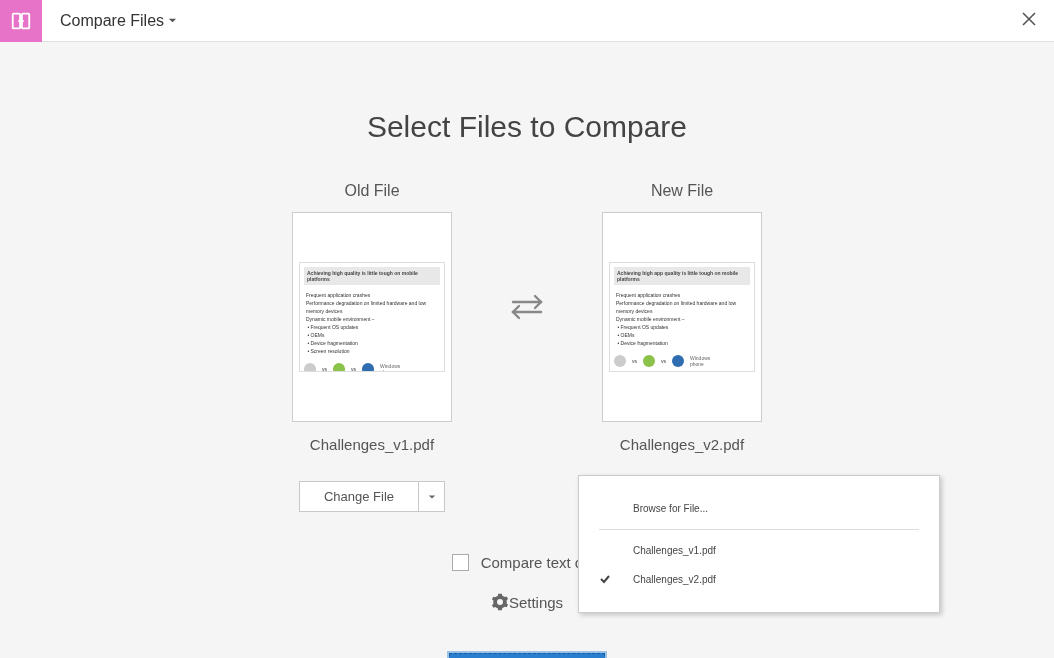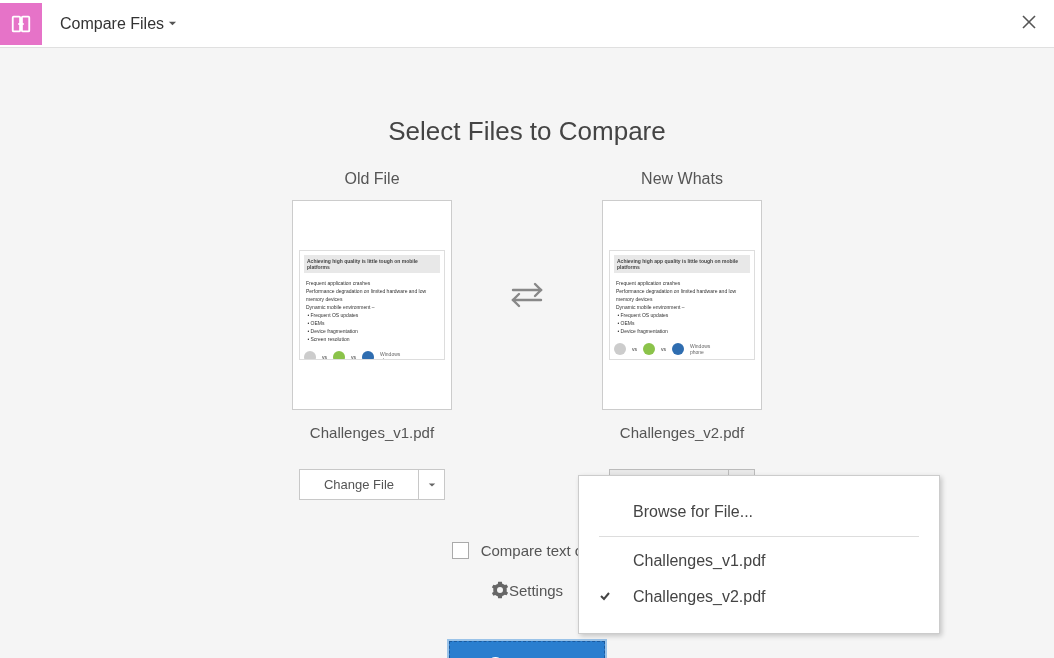--- a/index.html
+++ b/index.html
@@ -5,21 +5,21 @@
     * { box-sizing: border-box; margin: 0; padding: 0; }
     body {
       font-family: "Segoe UI", Arial, sans-serif;
       background: #f5f5f5;
       width: 1054px;
       height: 658px;
       overflow: hidden;
       position: relative;
     }
     .header {
-      height: 48px;
+      height: 42px;
       background: #fff;
       display: flex;
       align-items: center;
       border-bottom: 1px solid #e0e0e0;
       position: relative;
     }
     .app-icon {
       width: 42px;
       height: 42px;
       background: #e673c8;
@@ -42,24 +42,24 @@
       top: 50%;
       transform: translateY(-50%);
       cursor: pointer;
       color: #666;
     }
     .main {
       padding-top: 68px;
       text-align: center;
     }
     .section-title {
-      font-size: 26px;
+      font-size: 30px;
       color: #444;
       font-weight: 400;
-      margin-bottom: 23px;
+      margin-bottom: 38px;
     }
     .files-row {
       display: flex;
       justify-content: center;
       align-items: flex-start;
       gap: 35px;
       position: relative;
     }
     .file-col {
       width: 200px;
@@ -185,21 +185,21 @@
       top: 475px;
       width: 362px;
       background: #fff;
       border: 1px solid #ccc;
       box-shadow: 2px 2px 5px rgba(0,0,0,0.2);
       padding: 18px 0;
       z-index: 10;
     }
     .dropdown-item {
       padding: 9px 28px 9px 54px;
-      font-size: 16px;
+      font-size: 10px;
       color: #444;
       text-align: left;
       cursor: pointer;
       position: relative;
     }
     .dropdown-sep {
       border-top: 1px solid #ddd;
       margin: 6px 20px;
     }
     .dropdown-check {
@@ -280,21 +280,21 @@
     <div class="swap-icon">
       <svg width="40" height="28" viewBox="0 0 40 28" stroke="#888" stroke-width="2.4" fill="none" stroke-linecap="round">
         <line x1="6" y1="10" x2="34" y2="10"></line>
           <polyline points="28,4 34,10 28,16" fill="none"></polyline>
         <line x1="34" y1="20" x2="6" y2="20"></line>
           <polyline points="12,14 6,20 12,26" fill="none"></polyline>
       </svg>
     </div>
 
     <div class="file-col">
-      <div class="file-label">New Whats</div>
+      <div class="file-label">New File</div>
       <div class="thumb">
         <div class="slide">
           <div class="slide-title">Achieving high app quality is little tough on mobile platforms</div>
           <div class="slide-body">
             Frequent application crashes<br>
             Performance degradation on limited hardware and low memory devices<br>
             Dynamic mobile environment –<br>
             &nbsp;• Frequent OS updates<br>
             &nbsp;• OEMs<br>
             &nbsp;• Device fragmentation

